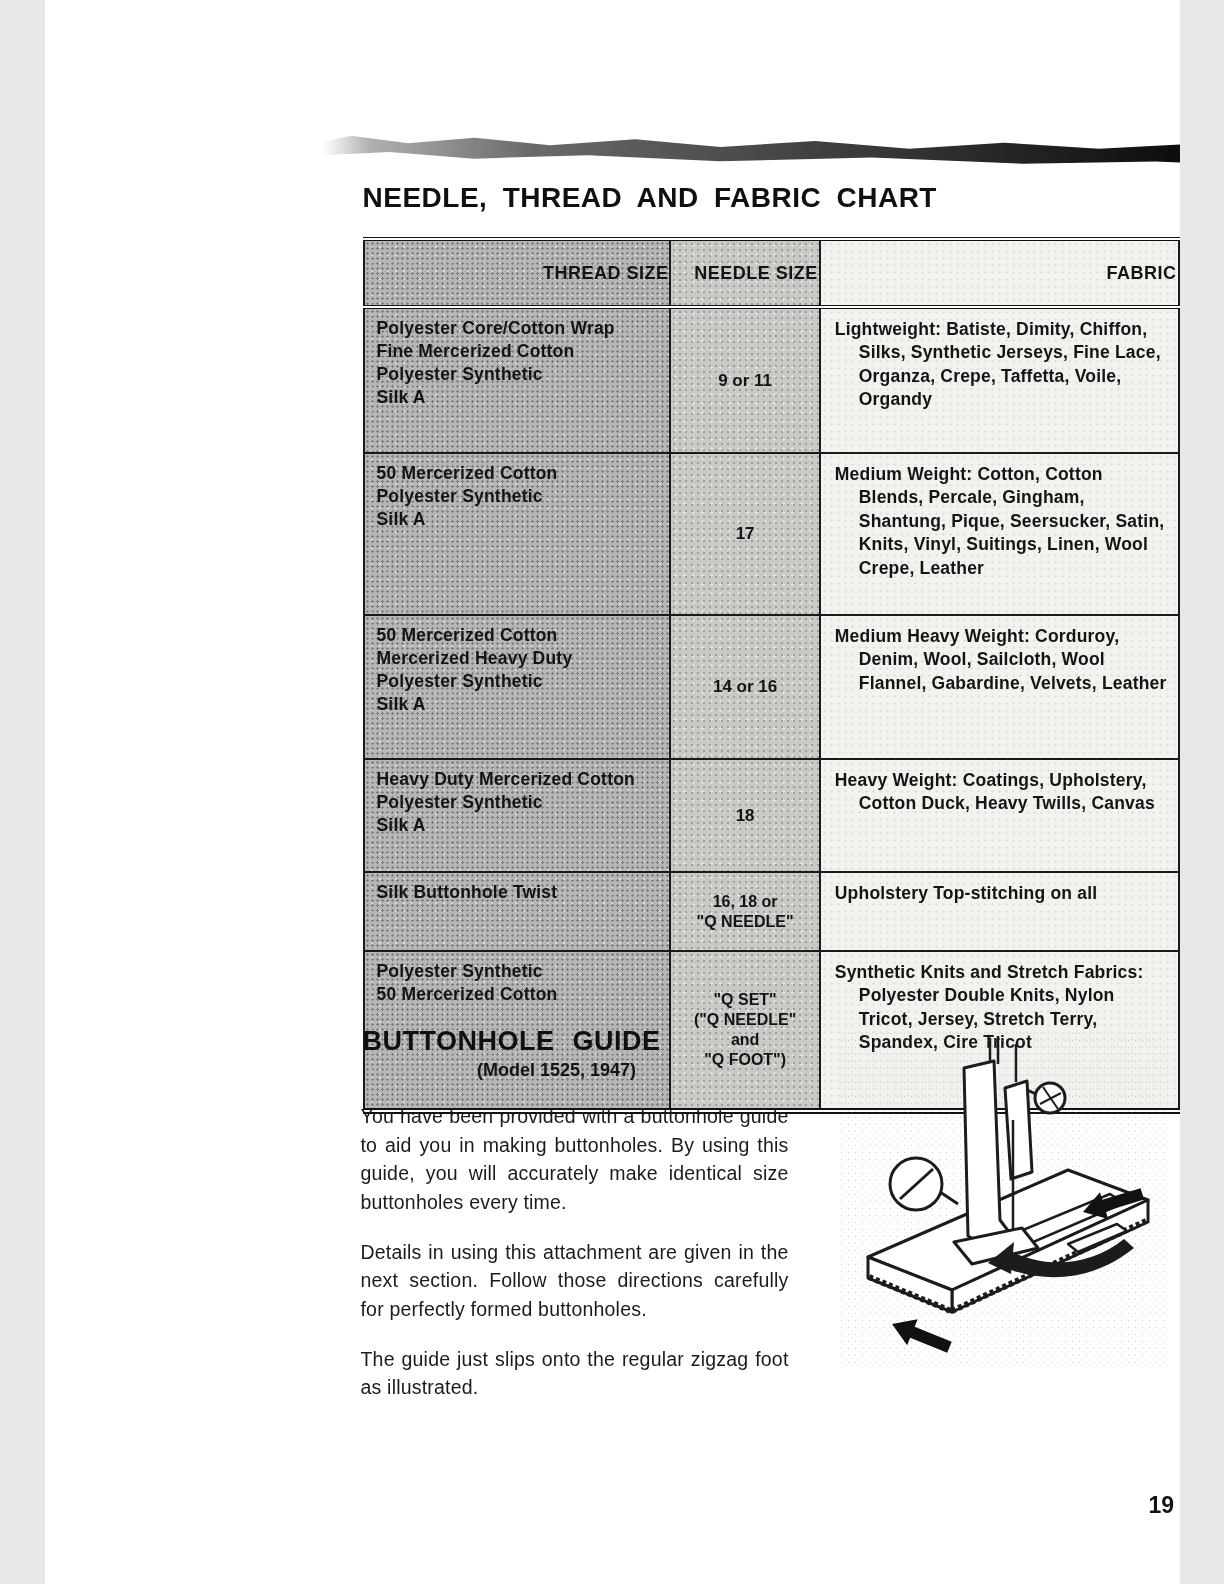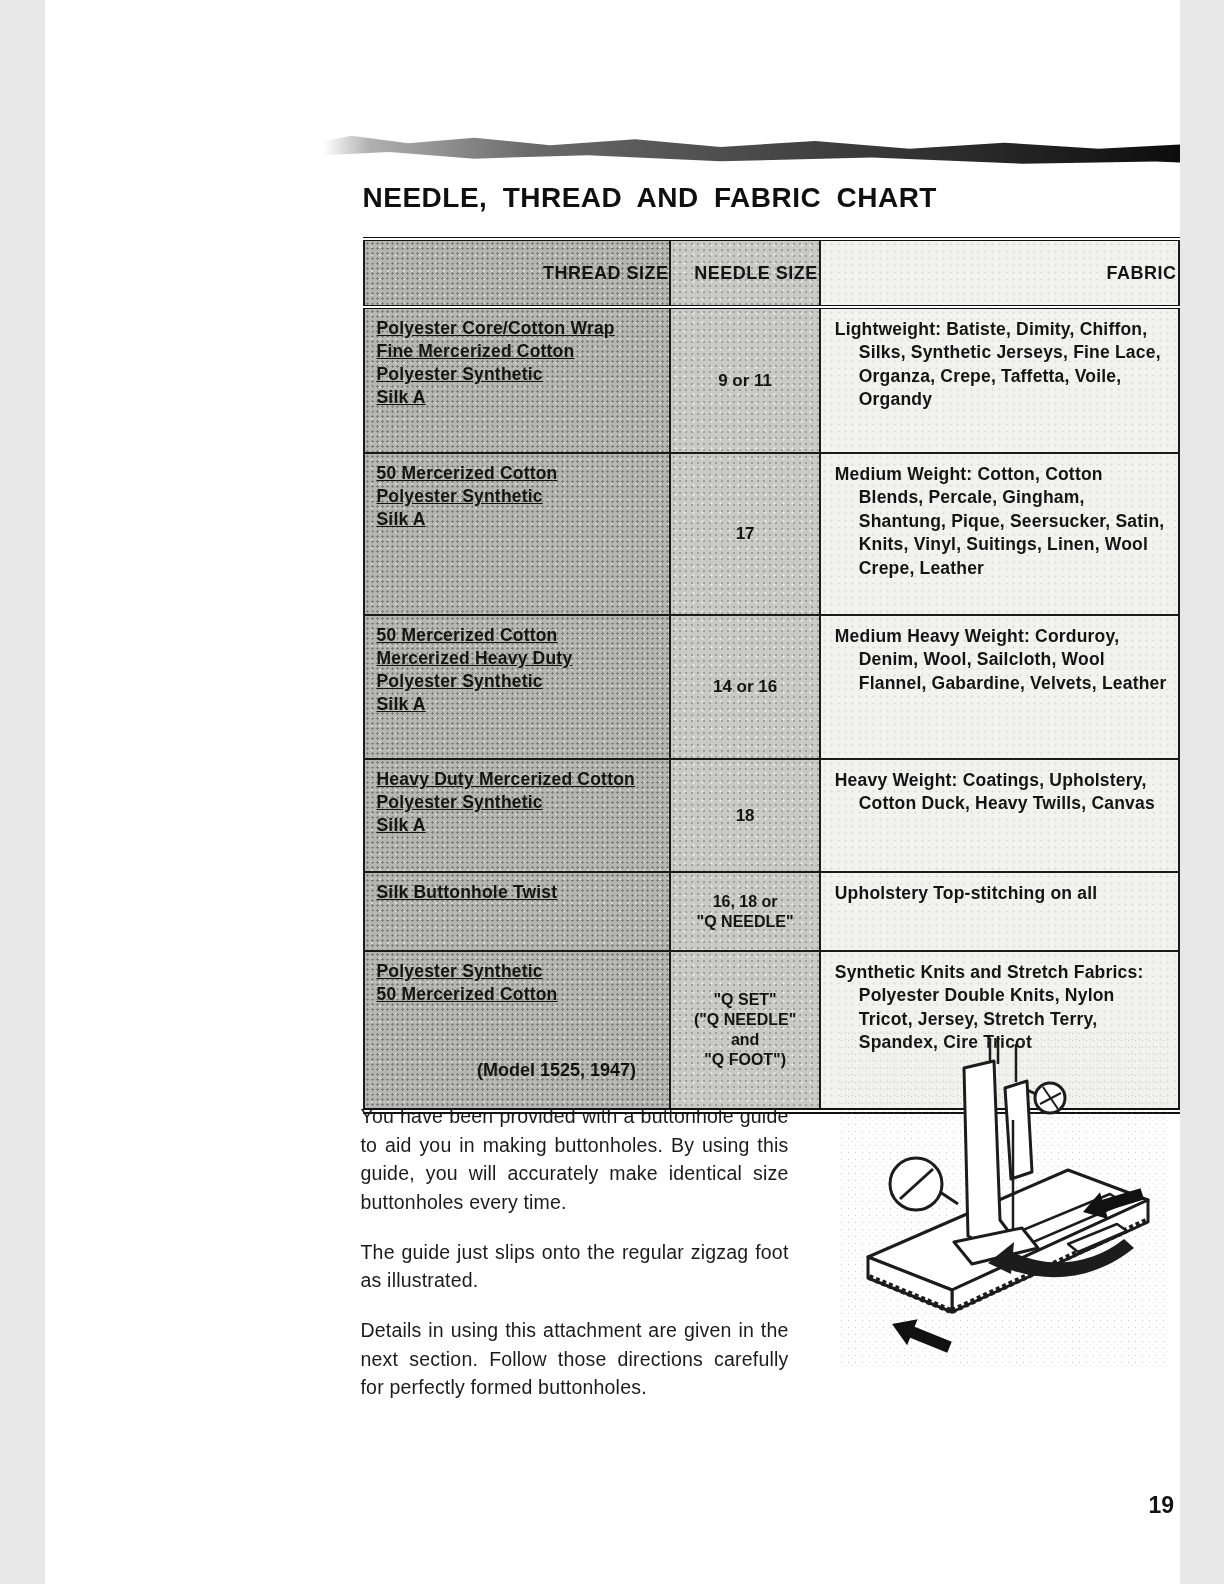--- a/index.html
+++ b/index.html
@@ -33,21 +33,21 @@
     background-image:radial-gradient(rgba(0,0,0,.30) 1px, transparent 1.4px),
                      radial-gradient(rgba(255,255,255,.45) 1px, transparent 1.4px);
     background-size:5px 5px,8px 8px;background-position:0 0,3px 2px;}
   .noise-mid{background-color:#c9c9c6;
     background-image:radial-gradient(rgba(0,0,0,.22) 1px, transparent 1.4px),
                      radial-gradient(rgba(255,255,255,.5) 1px, transparent 1.4px);
     background-size:6px 6px,9px 9px;}
   .noise-light{background-color:#f2f2ee;
     background-image:radial-gradient(rgba(0,0,0,.07) 1px, transparent 1.3px);
     background-size:7px 7px;}
-  .cell-thread{vertical-align:top;padding:8px 4px 4px 12px;text-decoration:underline;}
+  .cell-thread{vertical-align:top;padding:8px 4px 4px 12px;}
   .cell-needle{vertical-align:middle;text-align:center;padding:2px 4px;}
   .cell-fabric{vertical-align:top;padding:9px 10px 12px 14px;}
   .tline{font-size:17.5px;font-weight:bold;line-height:1.32;letter-spacing:.2px;}
   .nline{font-size:17px;font-weight:bold;line-height:1.25;}
   .fabric-text{font-size:17.5px;font-weight:bold;line-height:1.34;padding-left:24px;text-indent:-24px;letter-spacing:.2px;}
   tbody tr:nth-child(1) td{height:122px;}
   tbody tr:nth-child(2) td{height:139px;}
   tbody tr:nth-child(3) td{height:121px;}
   tbody tr:nth-child(4) td{height:90px;}
   tbody tr:nth-child(5) td{height:56px;}
@@ -176,26 +176,27 @@
             <div class="nline">and</div>
             <div class="nline">"Q FOOT")</div>
           </td>
       <td class="cell-fabric noise-light">
         <div class="fabric-text">Synthetic Knits and Stretch Fabrics: Polyester Double Knits, Nylon Tricot, Jersey, Stretch Terry, Spandex, Cire Tricot</div>
       </td>
     </tr>
   </tbody>
   </table>
 
+  <div class="guide-heading">BUTTONHOLE GUIDE</div>
   <div class="guide-model">(Model 1525, 1947)</div>
 
   <div class="guide-paragraphs">
       <p>You have been provided with a buttonhole guide to aid you in making buttonholes. By using this guide, you will accurately make identical size buttonholes every time.</p>
+      <p>Details in using this attachment are given in the next section. Follow those directions carefully for perfectly formed buttonholes.</p>
       <p>The guide just slips onto the regular zigzag foot as illustrated.</p>
-      <p>Details in using this attachment are given in the next section. Follow those directions carefully for perfectly formed buttonholes.</p>
     </div>
 
   <div class="illustration">
     <svg width="330" height="335" viewBox="0 0 330 335">
       <defs>
         <pattern id="speck" width="7" height="7" patternUnits="userSpaceOnUse">
           <circle cx="1.5" cy="1.5" r="0.7" fill="#9a9a9a"></circle>
           <circle cx="5" cy="4.5" r="0.5" fill="#b5b5b5"></circle>
         </pattern>
       </defs>

